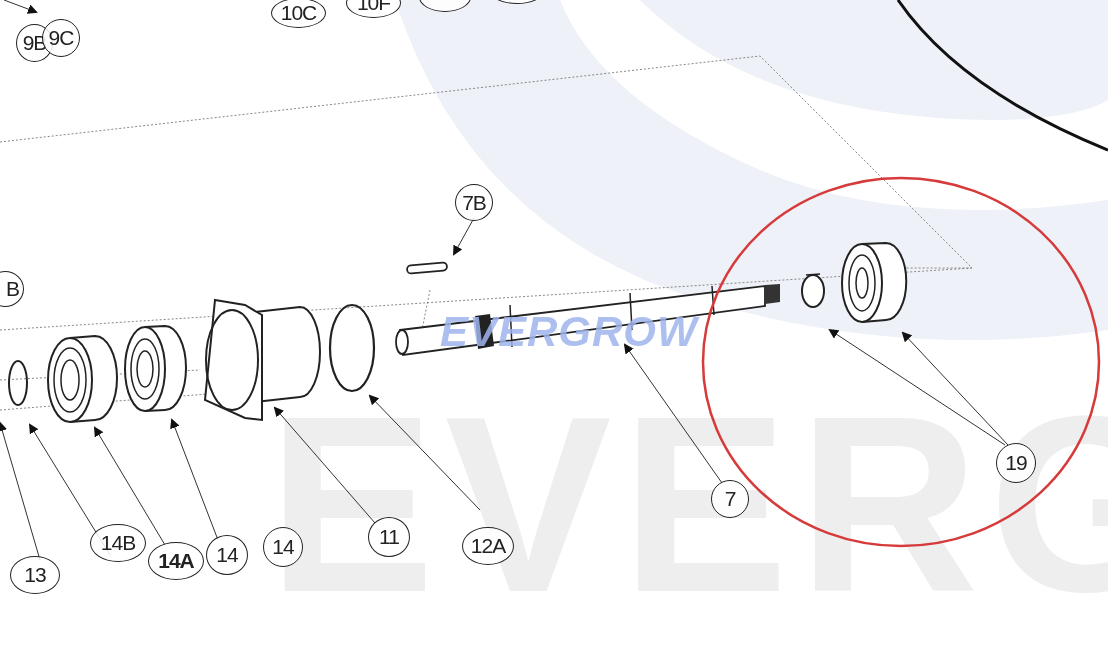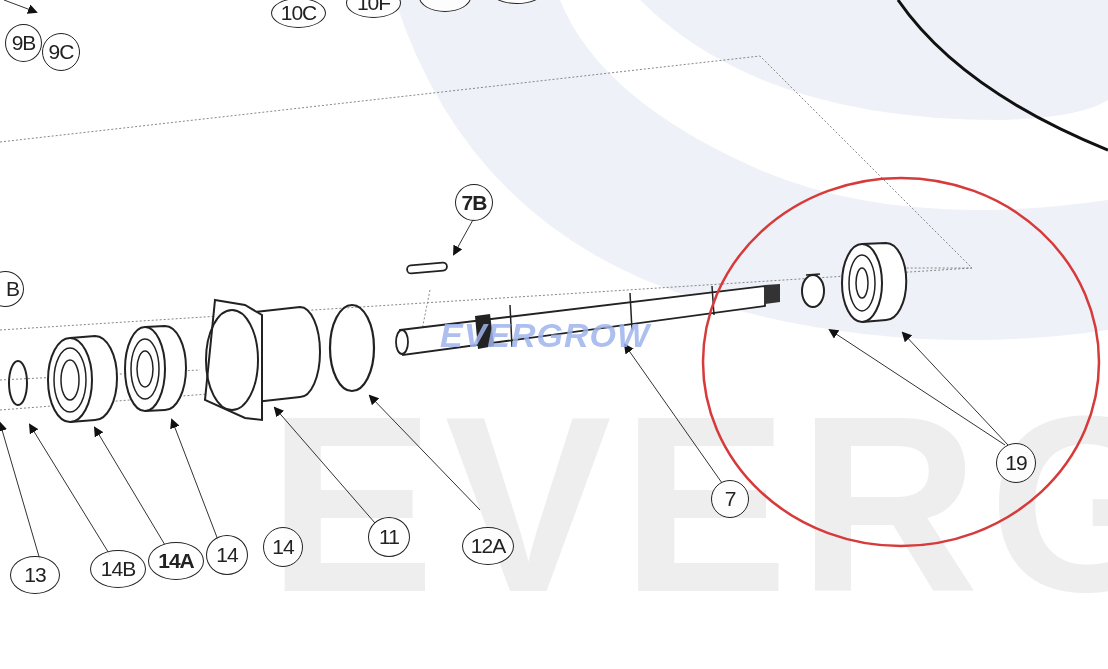--- a/index.html
+++ b/index.html
@@ -1,19 +1,19 @@
 <!DOCTYPE html>
 <html><head>
   <meta charset="utf-8">
   <style>
     html, body { margin:0; padding:0; }
     body { width:1108px; height:669px; overflow:hidden; background:#ffffff; font-family:"Liberation Sans", sans-serif; position:relative; }
     #stage { position:absolute; left:0; top:0; width:1108px; height:669px; }
     .wm-text { position:absolute; left:268px; top:380px; font-size:250px; font-weight:bold; color:#eeeeef; letter-spacing:10px; line-height:1; white-space:nowrap; }
-    .wm-blue { position:absolute; left:440px; top:316px; font-size:34px; font-style:italic; font-weight:bold; color:#9fb4ec; opacity:0.85; letter-spacing:1px; white-space:nowrap; }
+    .wm-blue { position:absolute; left:440px; top:308px; font-size:42px; font-style:italic; font-weight:bold; color:#9fb4ec; opacity:0.85; letter-spacing:1px; white-space:nowrap; }
     .callout { position:absolute; border:1.6px solid #222; border-radius:50%; display:flex; align-items:center; justify-content:center; font-size:21px; color:#222; background:rgba(255,255,255,0.85); letter-spacing:-1px; box-sizing:border-box; }
   </style>
 </head>
 <body>
 
 <div id="stage">
   <svg width="1108" height="669" style="position:absolute;left:0;top:0">
 
     <path d="M395,0 Q470,230 700,300 Q900,360 1108,330 L1108,200 Q900,230 760,170 Q600,100 560,0 Z" fill="#eef1f8"></path>
     <path d="M640,0 Q760,120 1000,120 Q1080,118 1108,100 L1108,0 Z" fill="#eef1f8"></path>
@@ -94,30 +94,30 @@
       <line x1="830" y1="330" x2="1005" y2="445"></line>
       <line x1="903" y1="333" x2="1008" y2="445"></line>
       <line x1="0" y1="423" x2="40" y2="560"></line>
     </g>
 
     <ellipse cx="901" cy="362" rx="198" ry="184" fill="none" stroke="#d63a3a" stroke-width="2.5"></ellipse>
   </svg>
 
   <div class="wm-blue">EVERGROW</div>
 
-  <div class="callout" style="left:5px;top:24px;width:37px;height:38px;">9B</div>
-  <div class="callout" style="left:42px;top:33px;width:38px;height:38px;text-align:center;">9C</div>
+  <div class="callout" style="left:16px;top:24px;width:37px;height:38px;">9B</div>
+  <div class="callout" style="left:42px;top:19px;width:38px;height:38px;text-align:center;">9C</div>
   <div class="callout" style="left:271px;top:-2px;width:55px;height:30px;">10C</div>
   <div class="callout" style="left:346px;top:-12px;width:55px;height:30px;">10F</div>
   <div class="callout" style="left:419px;top:-18px;width:52px;height:30px;color:transparent;">10E</div>
   <div class="callout" style="left:491px;top:-20px;width:52px;height:24px;"></div>
-  <div class="callout" style="left:455px;top:184px;width:38px;height:37px;font-weight:bold;">7B</div>
+  <div class="callout" style="left:455px;top:184px;width:38px;height:37px;">7B</div>
   <div class="callout" style="left:-14px;top:271px;width:38px;height:36px;justify-content:flex-end;padding-right:4px;">B</div>
   <div class="callout" style="left:10px;top:556px;width:50px;height:38px;">13</div>
-  <div class="callout" style="left:90px;top:550px;width:56px;height:38px;">14B</div>
+  <div class="callout" style="left:90px;top:524px;width:56px;height:38px;">14B</div>
   <div class="callout" style="left:148px;top:542px;width:56px;height:38px;font-weight:bold;">14A</div>
   <div class="callout" style="left:206px;top:535px;width:42px;height:40px;">14</div>
   <div class="callout" style="left:263px;top:527px;width:40px;height:40px;">14</div>
   <div class="callout" style="left:368px;top:517px;width:42px;height:40px;">11</div>
   <div class="callout" style="left:462px;top:527px;width:52px;height:38px;text-align:right;">12A</div>
   <div class="callout" style="left:711px;top:480px;width:38px;height:38px;">7</div>
   <div class="callout" style="left:996px;top:443px;width:40px;height:40px;">19</div>
 </div>
 
 </body></html>

